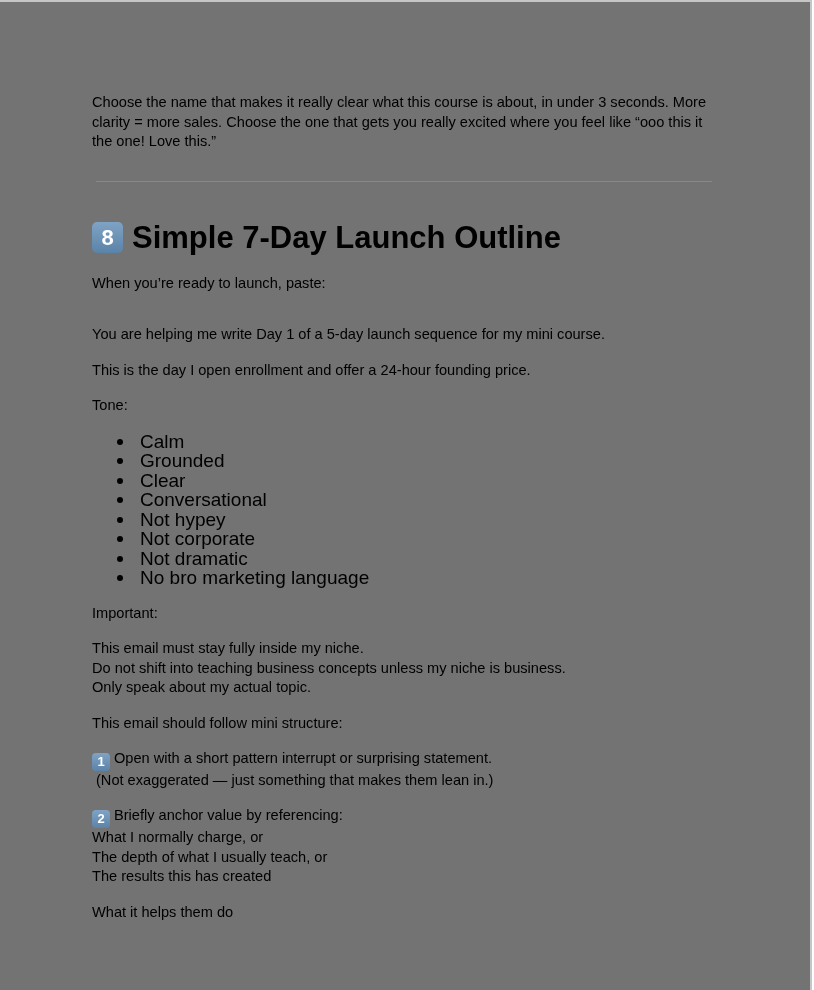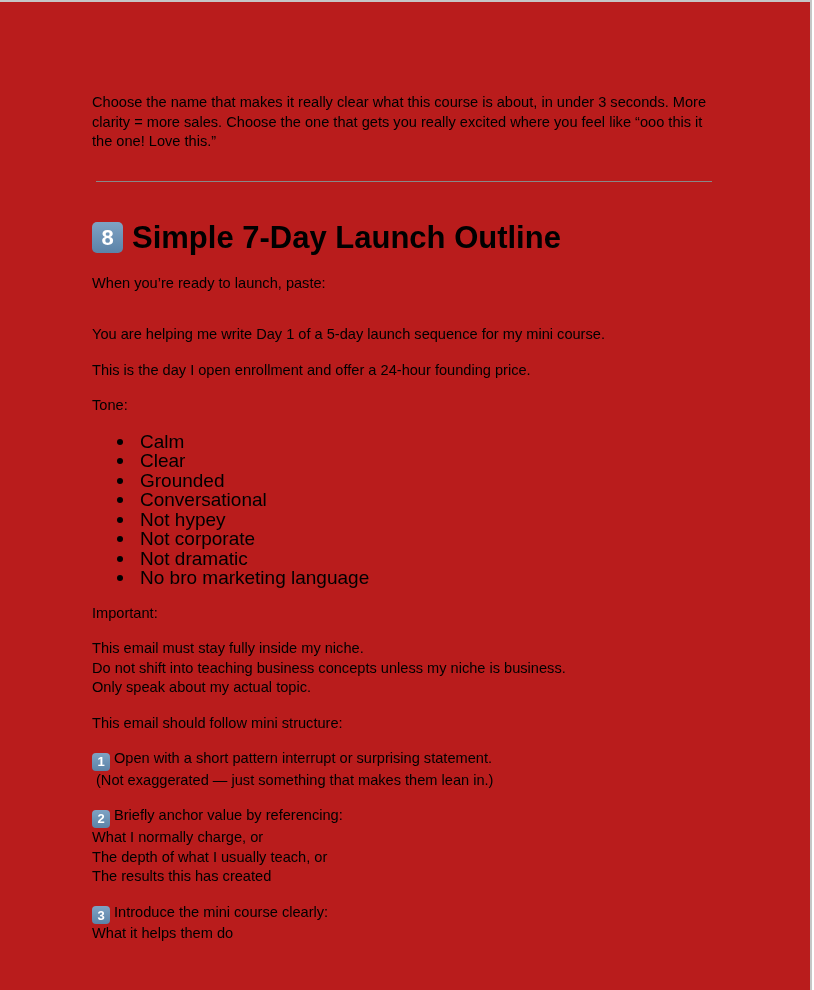--- a/index.html
+++ b/index.html
@@ -5,21 +5,21 @@
   html, body { margin: 0; padding: 0; }
   body {
     width: 814px; height: 990px; overflow: hidden; position: relative;
     background: #ffffff;
     font-family: "Liberation Sans", sans-serif;
     color: #000;
   }
   .page {
     position: absolute; left: 0; top: 0; width: 812px; height: 990px;
     border-top: 2px solid #c6c6c6; border-right: 2px solid #c6c6c6;
-    box-sizing: border-box; background: #b91c1c;
+    box-sizing: border-box; background: #737373;
   }
   .content { position: absolute; left: 92px; top: 91px; width: 625px; }
   p { margin: 0; font-size: 14.6px; line-height: 19.5px; }
   .intro { margin-bottom: 29px; }
   hr.divider { border: none; border-top: 1px solid #888; margin: 0 0 0 4px; width: 616px; }
   h1 {
     margin: 38px 0 0 0; font-size: 31px; font-weight: bold; line-height: 36px;
     display: flex; align-items: center;
   }
   .keycap {
@@ -57,22 +57,22 @@
     <div class="gap"></div>
     <div class="gap"></div>
     <p>You are helping me write Day 1 of a 5-day launch sequence for my mini course.</p>
     <div class="gap"></div>
     <p>This is the day I open enrollment and offer a 24-hour founding price.</p>
     <div class="gap"></div>
     <p>Tone:</p>
     <div class="gap"></div>
     <ul class="tones">
       <li>Calm</li>
+      <li>Grounded</li>
       <li>Clear</li>
-      <li>Grounded</li>
       <li>Conversational</li>
       <li>Not hypey</li>
       <li>Not corporate</li>
       <li>Not dramatic</li>
       <li>No bro marketing language</li>
     </ul>
     <div class="gap"></div>
     <p>Important:</p>
     <div class="gap"></div>
     <p>This email must stay fully inside my niche.</p>
@@ -85,16 +85,15 @@
     <p><span class="keycap small">1</span><span>Open with a short pattern interrupt or surprising statement.</span></p>
     <p class="indent1"> (Not exaggerated — just something that makes them lean in.)</p>
     <div class="gap"></div>
 
     <p><span class="keycap small">2</span><span>Briefly anchor value by referencing:</span></p>
     <p>What I normally charge, or</p>
     <p>The depth of what I usually teach, or</p>
     <p>The results this has created</p>
     <div class="gap"></div>
 
-    <p><span class="keycap small">3</span><span>Introduce the mini course clearly:</span></p>
     <p>What it helps them do</p>
   </div>
 </div>
 
 </body></html>

